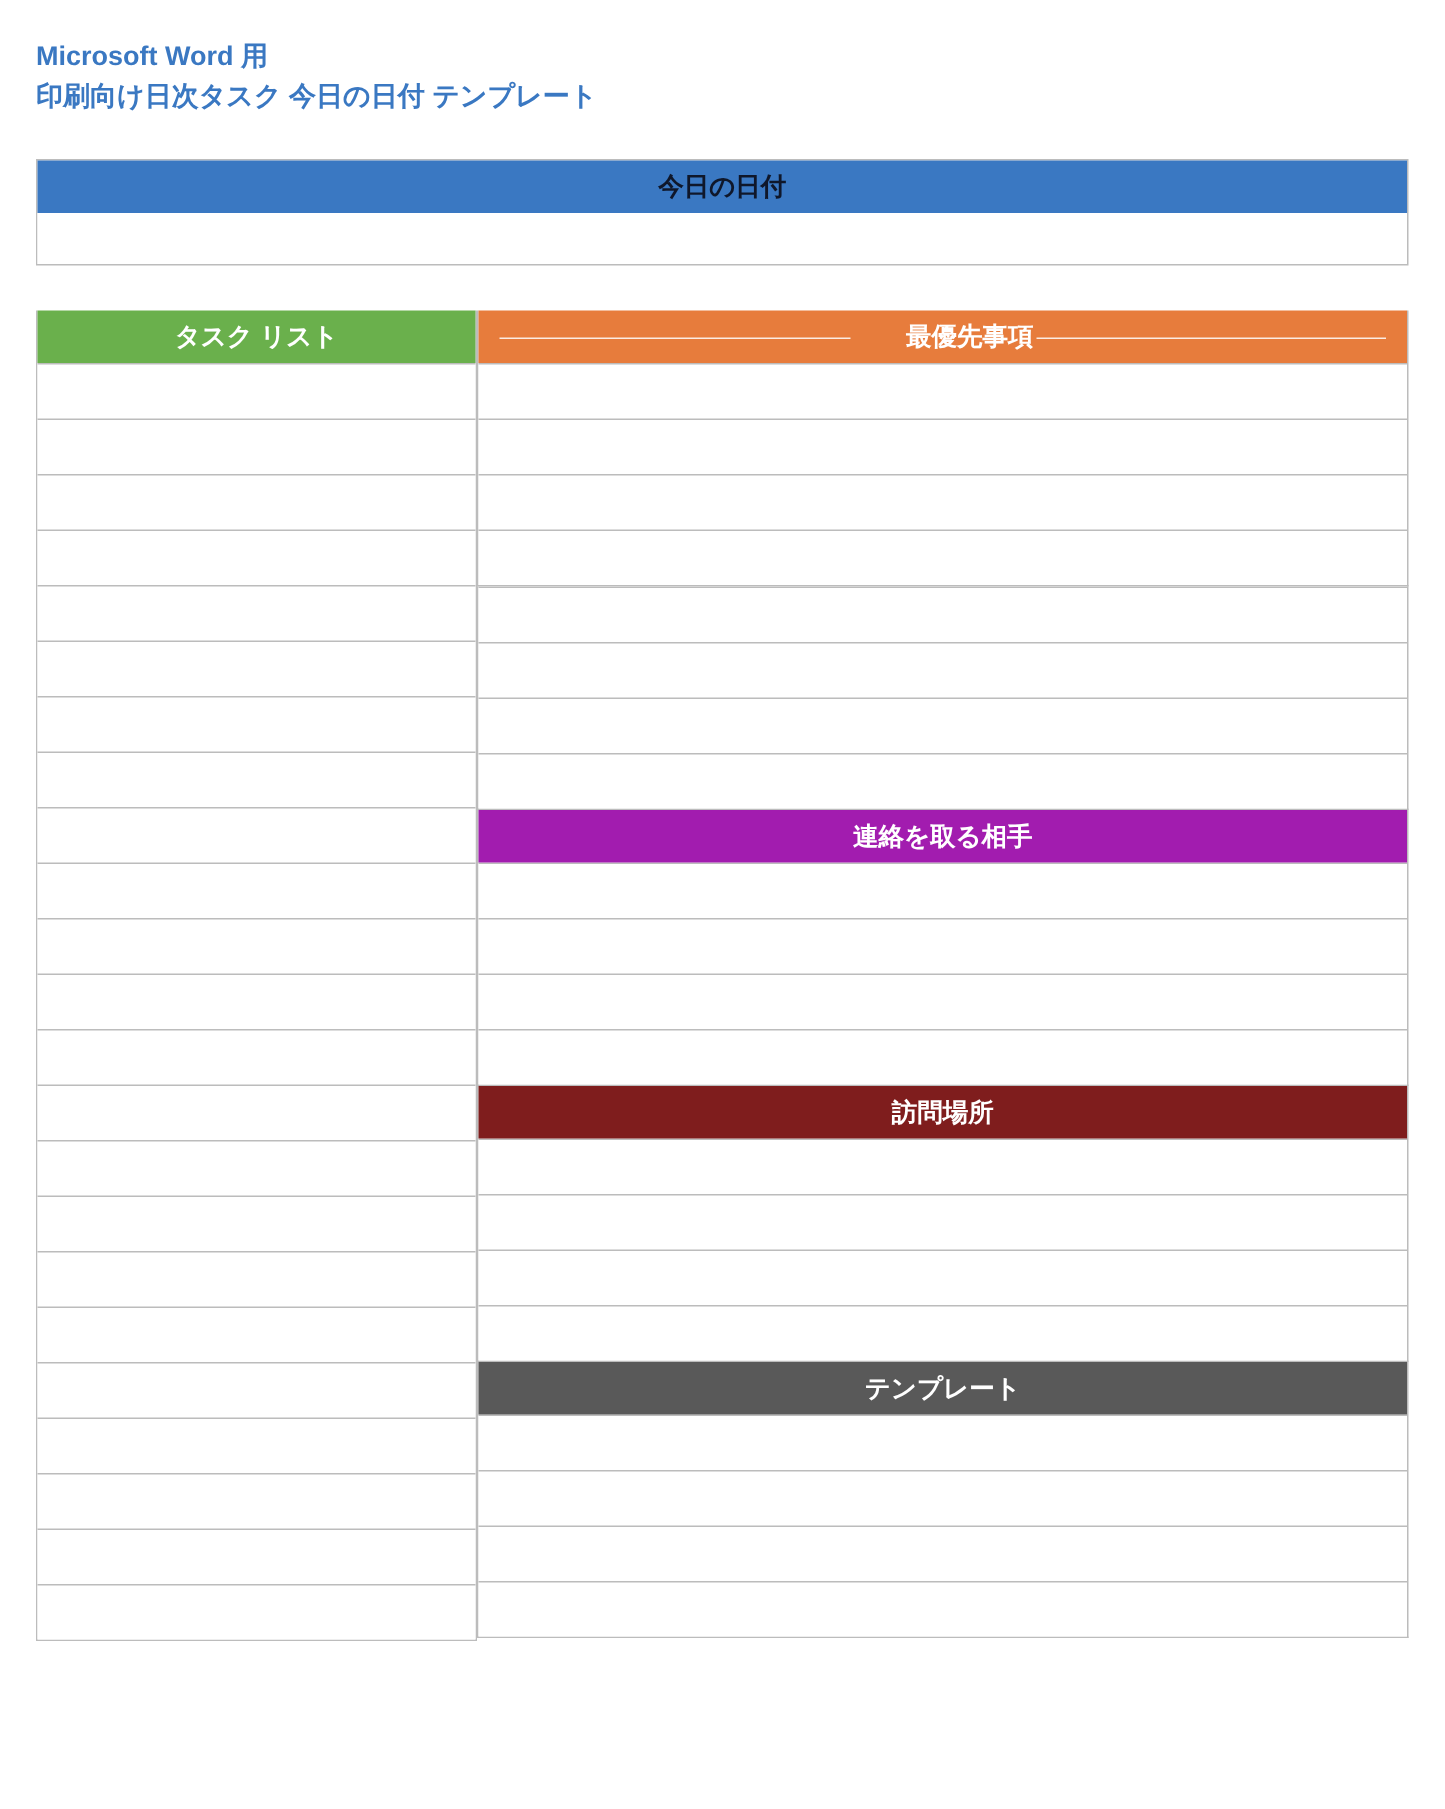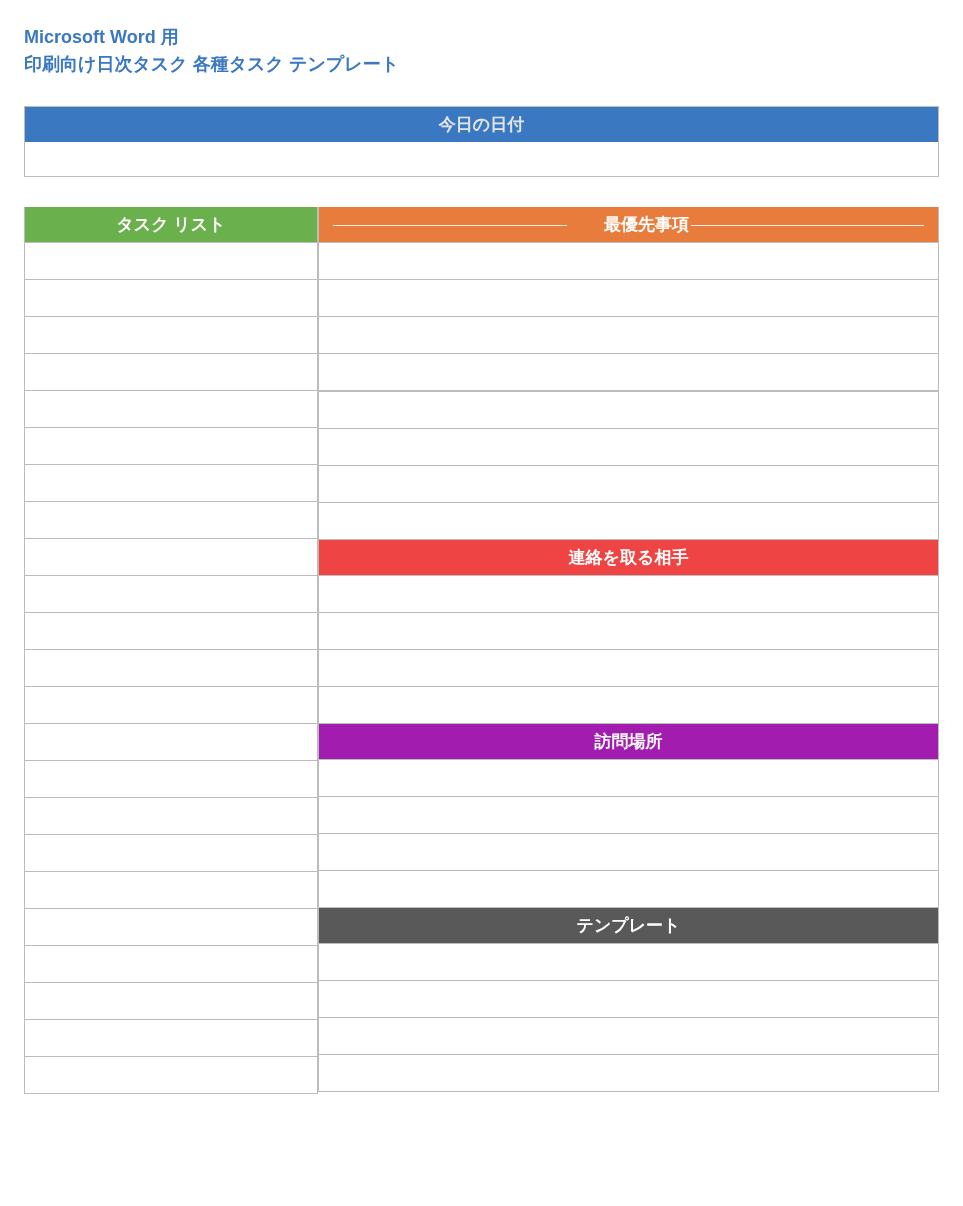--- a/index.html
+++ b/index.html
@@ -19,21 +19,21 @@
       font-weight: bold;
       line-height: 1.5;
       margin-bottom: 28px;
     }
     .date-section {
       border: 1px solid #bcbcbc;
       margin-bottom: 30px;
     }
     .date-header {
       background: #3a78c2;
-      color: #e5e5e5;
+      color: #0f172a;
       text-align: center;
       font-weight: bold;
       font-size: 17px;
       padding: 6px 0;
     }
     .date-body {
       height: 34px;
       background: #ffffff;
     }
     .columns {
@@ -55,22 +55,22 @@
       color: #ffffff;
       text-align: center;
       font-weight: bold;
       font-size: 17px;
       padding: 6px 0;
       position: relative;
     }
     .hdr-green { background: #6ab04c; }
     .hdr-orange { background: #e77c3c; padding-left: 36px; }
     .hdr-gray { background: #595959; }
-    .hdr-gold { background: #ef4444; }
-    .hdr-blue { background: #a21caf; }
+    .hdr-gold { background: #a21caf; }
+    .hdr-blue { background: #7f1d1d; }
     .block-header.with-lines::before,
     .block-header.with-lines::after {
       content: "";
       position: absolute;
       top: 50%;
       height: 1px;
       background: rgba(255,255,255,0.85);
     }
     .block-header.with-lines::before {
       left: 14px;
@@ -90,21 +90,21 @@
     }
     .right-stack .section-wrap:not(:first-child) {
       margin-top: 0;
     }
   </style>
 </head>
 <body>
 
 <div class="title">
   <div>Microsoft Word 用</div>
-  <div>印刷向け日次タスク 各種タスク テンプレート</div>
+  <div>印刷向け日次タスク 今日の日付 テンプレート</div>
 </div>
 
 <div class="date-section">
   <div class="date-header">今日の日付</div>
   <div class="date-body"></div>
 </div>
 
 <div class="columns">
 
   <div class="left-col">

